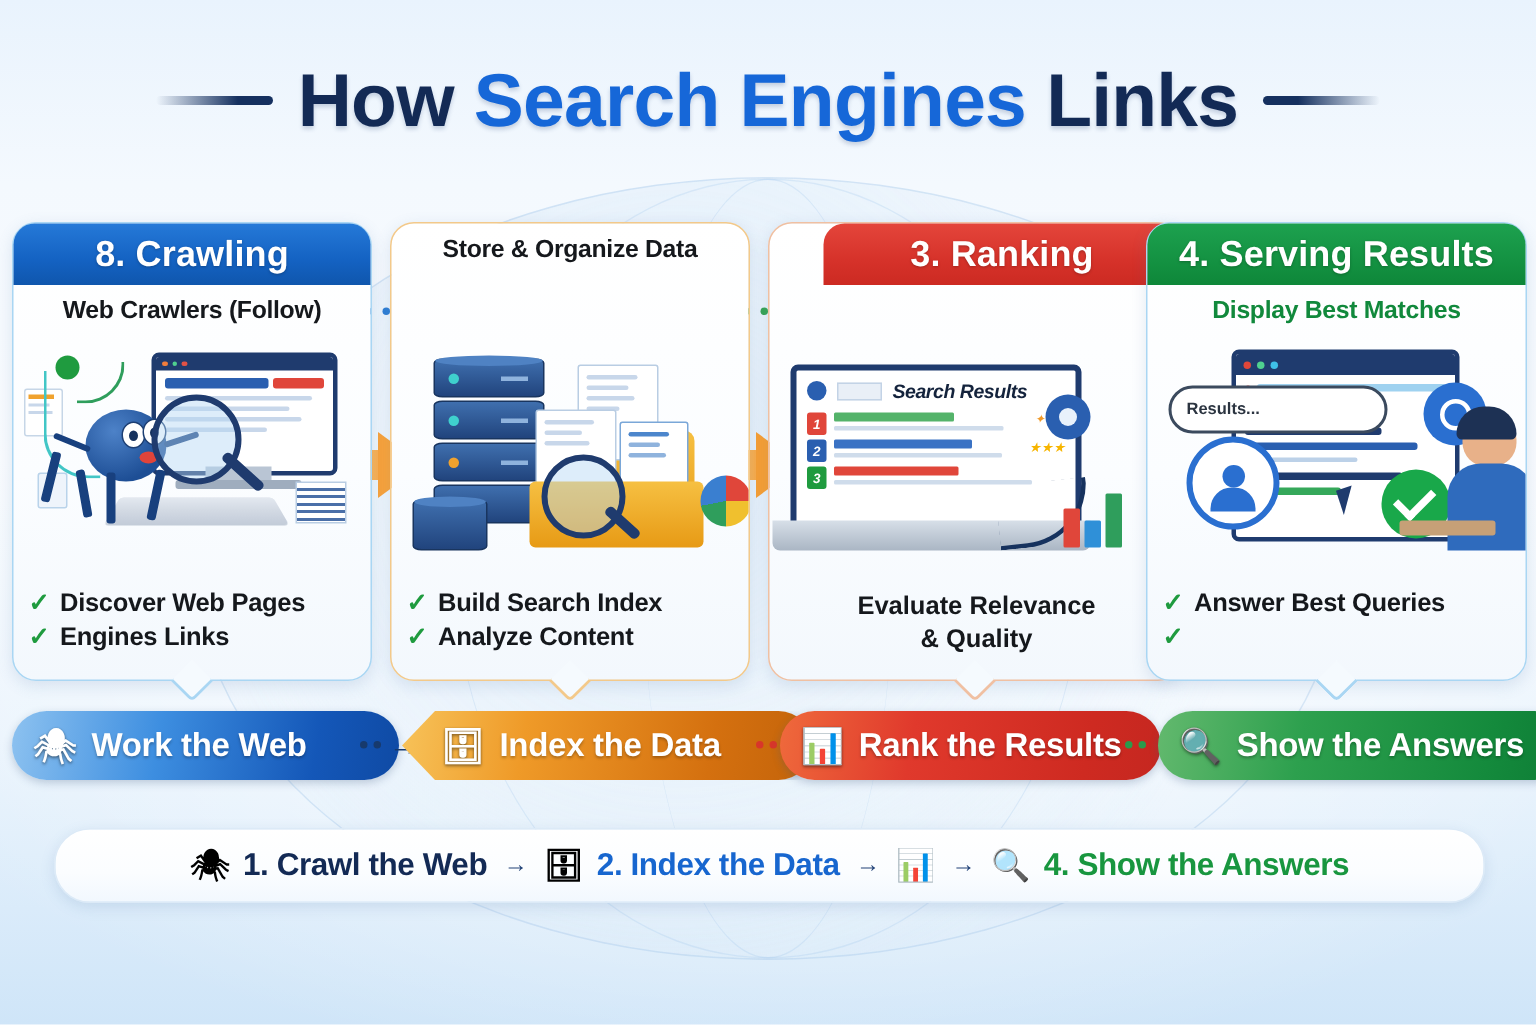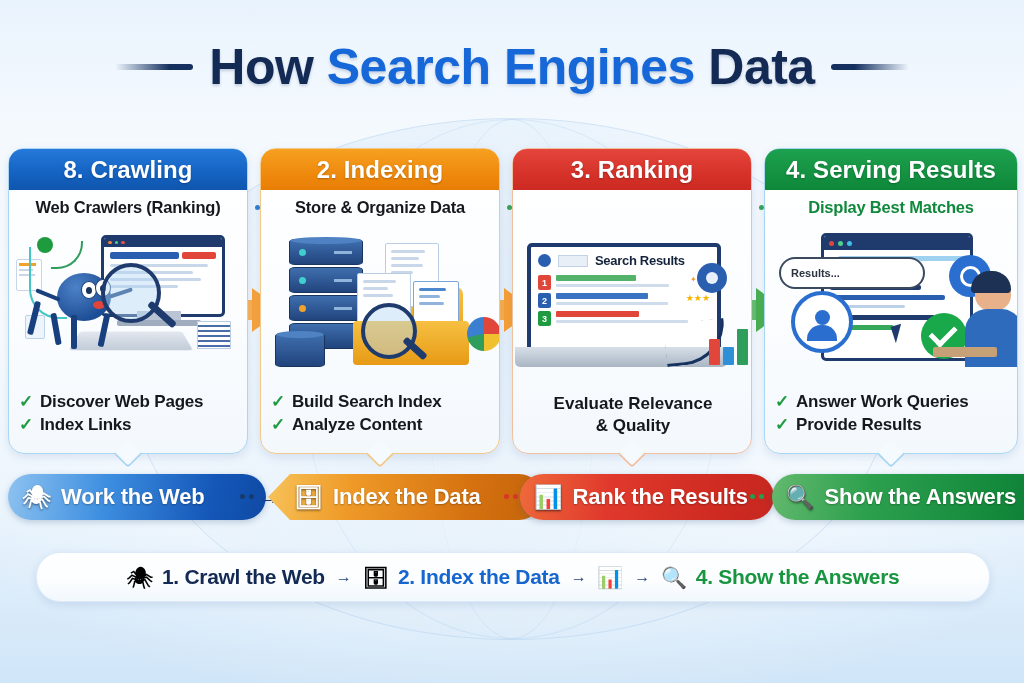--- a/index.html
+++ b/index.html
@@ -76,21 +76,21 @@
   .bullet{display:flex;align-items:center;gap:7px;font-size:17px;font-weight:bold;color:#15181c;
     line-height:1.35;letter-spacing:-.2px;}
   .bullet .ck{color:#1f9b3f;font-size:17px;font-weight:bold;}
   .center-txt{text-align:center;font-size:17px;font-weight:bold;color:#15181c;line-height:1.3;}
 
   
   .notch{position:absolute;left:50%;bottom:-11px;transform:translateX(-50%) rotate(45deg);
     width:18px;height:18px;border-right:2px solid;border-bottom:2px solid;
     background:#f5fafe;border-radius:0 0 4px 0;}
 
-  .c1{left:8px;}  .c2{left:260px;} .c3{left:512px;} .c4{left:764px;width:252px;}
+  .c1{left:8px;}  .c2{left:260px;} .c3{left:512px;padding-left:36px;} .c4{left:764px;width:252px;}
   .c1 .hdr{background:linear-gradient(180deg,#2579d8 0%,#1462c2 60%,#0f56ad 100%);}
   .c2 .hdr{background:linear-gradient(180deg,#f7a021 0%,#ef8a0d 60%,#e87d06 100%);}
   .c3 .hdr{background:linear-gradient(180deg,#e4453b 0%,#d6322a 60%,#cc2a22 100%);}
   .c4 .hdr{background:linear-gradient(180deg,#1da14f 0%,#149242 60%,#0e8739 100%);}
   .c1{border:1px solid #a9d6f3;} .c1 .notch{border-color:#a9d6f3;}
   .c2{border:1px solid #f3c98a;} .c2 .notch{border-color:#f3c98a;}
   .c3{border:1px solid #f0c0a2;} .c3 .notch{border-color:#f0c0a2;}
   .c4{border:1px solid #a9d6f3;} .c4 .notch{border-color:#a9d6f3;}
   .c4 .sub{color:#11893c;}
 
@@ -182,21 +182,21 @@
 <body>
 
 <div id="stage">
 
   <div class="globe"></div>
   <div class="arc arc1"></div>
   <div class="arc arc2"></div>
 
   <div class="title-wrap">
     <span class="t-rule"></span>
-    <span class="title"><span class="t-dark">How </span><span class="t-blue">Search Engines</span><span class="t-dark"> Data</span></span>
+    <span class="title"><span class="t-dark">How </span><span class="t-blue">Search Engines</span><span class="t-dark"> Links</span></span>
     <span class="t-rule right"></span>
   </div>
 
   <div class="bigarrow a1">
     <div class="shaft"></div>
       <div class="head"></div>
     </div>
   <div class="bigarrow a2">
     <div class="shaft"></div>
       <div class="head"></div>
@@ -219,21 +219,21 @@
   <div class="dots d3">
       <i></i>
       <i></i>
       <i></i>
     </div>
 
   <div class="cards">
 
     <div class="card c1">
       <div class="hdr">8. Crawling</div>
-      <div class="sub">Web Crawlers (Ranking)</div>
+      <div class="sub">Web Crawlers (Follow)</div>
       <div class="art">
 
         <div class="mon" style="left:92px;top:6px;width:118px;height:76px;">
           <div class="bar">
               <span class="dot" style="background:#f07d3c"></span>
               <span class="dot" style="background:#4fd08f"></span>
               <span class="dot" style="background:#e05246"></span>
             </div>
           <div style="padding:5px 6px;">
             <div style="display:flex;gap:3px;margin-bottom:5px;">
@@ -281,28 +281,27 @@
 
         <div style="position:absolute;left:188px;top:92px;width:32px;height:26px;background:repeating-linear-gradient(180deg,#fff 0 3px,#4a6fa8 3px 5px);border:1px solid #b9cde3;"></div>
       </div>
       <div class="bullets">
         <div class="bullet">
           <span class="ck">✓</span>
           <span>Discover Web Pages</span>
         </div>
         <div class="bullet">
           <span class="ck">✓</span>
-          <span>Index Links</span>
+          <span>Engines Links</span>
         </div>
       </div>
       <div class="notch"></div>
     </div>
 
     <div class="card c2">
-      <div class="hdr">2. Indexing</div>
       <div class="sub">Store &amp; Organize Data</div>
       <div class="art">
 
         <div class="db" style="left:28px;top:10px;width:72px;height:24px;">
             <div class="cap"></div>
           <span style="position:absolute;left:9px;top:9px;width:7px;height:7px;border-radius:50%;background:#3fd0cd;"></span>
           <span style="position:absolute;left:44px;top:11px;width:18px;height:3px;background:#8fb3dd;"></span>
           </div>
         <div class="db" style="left:28px;top:38px;width:72px;height:24px;">
           <span style="position:absolute;left:9px;top:9px;width:7px;height:7px;border-radius:50%;background:#3fd0cd;"></span>
@@ -361,21 +360,21 @@
           <span>Analyze Content</span>
         </div>
       </div>
       <div class="notch"></div>
     </div>
 
     <div class="card c3">
       <div class="hdr">3. Ranking</div>
       <div class="art">
 
-        <div class="lap-screen" style="left:14px;top:14px;width:186px;height:104px;">
+        <div class="lap-screen" style="left:14px;top:14px;width:186px;height:104px;font-style:italic;">
           <div style="padding:6px 7px;">
             <div style="display:flex;align-items:center;gap:7px;margin-bottom:7px;">
               <span style="width:13px;height:13px;border-radius:50%;background:#2a5fb0;display:block;"></span>
               <span style="width:28px;height:10px;background:#e9eff7;border:1px solid #c3d3e6;display:block;"></span>
               <b style="font-size:13px;color:#14233c;letter-spacing:-.3px;">Search Results</b>
             </div>
             <div style="display:flex;align-items:flex-start;gap:5px;margin-bottom:3px;">
               <span class="badge" style="position:relative;width:13px;height:15px;background:#e0463a;">1</span>
               <span style="flex:1;">
                 <span style="display:block;width:62%;height:6px;background:#54b36a;border-radius:1px;margin-bottom:3px;"></span>
@@ -465,25 +464,24 @@
         <div class="person" style="left:206px;top:46px;width:46px;height:92px;">
           <div style="position:absolute;left:4px;top:0;width:36px;height:36px;border-radius:50% 50% 44% 44%;background:#e8b189;"></div>
           <div style="position:absolute;left:0;top:-4px;width:40px;height:22px;border-radius:20px 20px 4px 4px;background:#1d3154;"></div>
           <div style="position:absolute;left:-6px;top:34px;width:58px;height:58px;border-radius:22px 22px 0 0;background:#2f6bbd;"></div>
         </div>
         <div style="position:absolute;left:168px;top:118px;width:64px;height:10px;background:#c6a077;border-radius:2px;"></div>
       </div>
       <div class="bullets">
         <div class="bullet">
           <span class="ck">✓</span>
-          <span>Answer Work Queries</span>
+          <span>Answer Best Queries</span>
         </div>
         <div class="bullet">
           <span class="ck">✓</span>
-          <span>Provide Results</span>
         </div>
       </div>
       <div class="notch"></div>
     </div>
   </div>
 
   <div class="pills">
     <div class="pill p1">
       <span class="pico">🕷</span>
       <span>Work the Web</span>

